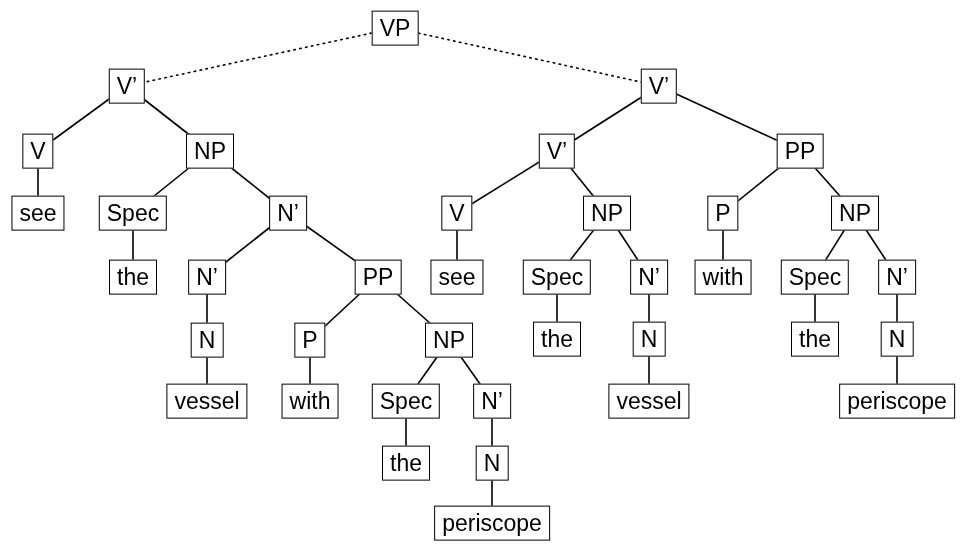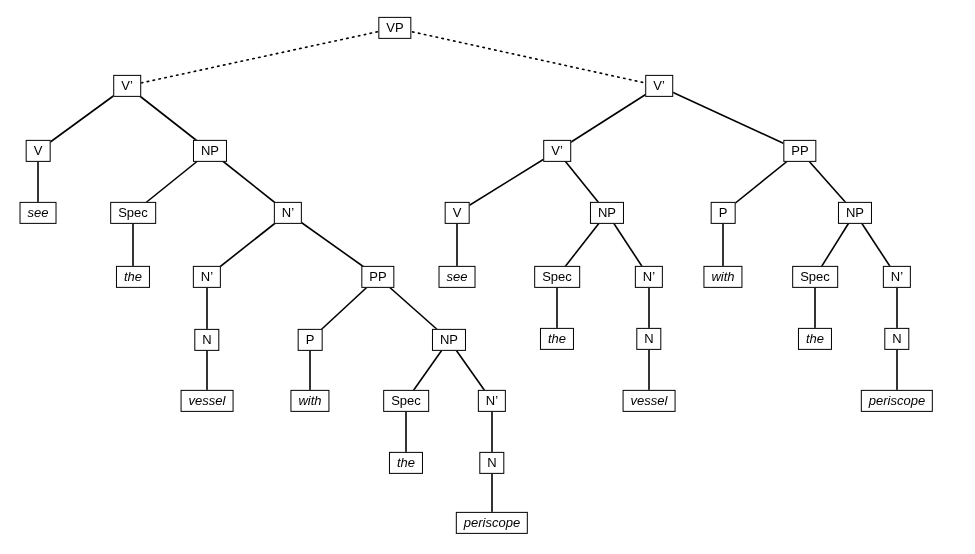--- a/index.html
+++ b/index.html
@@ -20,28 +20,27 @@
     top: 0;
     width: 975px;
     height: 554px;
   }
   .node {
     position: absolute;
     transform: translate(-50%, -50%);
     background: #ffffff;
     border: 1.6px solid #000000;
     padding: 2px 7px;
-    font-size: 13px;
+    font-size: 23px;
     line-height: 1.25;
     color: #000000;
     white-space: nowrap;
     text-align: center;
   }
   .node.terminal {
-    font-style: italic;
   }
 </style>
 </head>
 <body>
 
 <div class="canvas">
   <svg id="edges" viewBox="0 0 975 554" xmlns="http://www.w3.org/2000/svg">
       <line x1="395" y1="28" x2="127" y2="86" stroke="#000000" stroke-width="1.6" stroke-dasharray="1.5 4.5" stroke-linecap="round"></line>
       <line x1="395" y1="28" x2="659" y2="86" stroke="#000000" stroke-width="1.6" stroke-dasharray="1.5 4.5" stroke-linecap="round"></line>
       <line x1="127" y1="86" x2="38" y2="151" stroke="#000000" stroke-width="1.6"></line>

